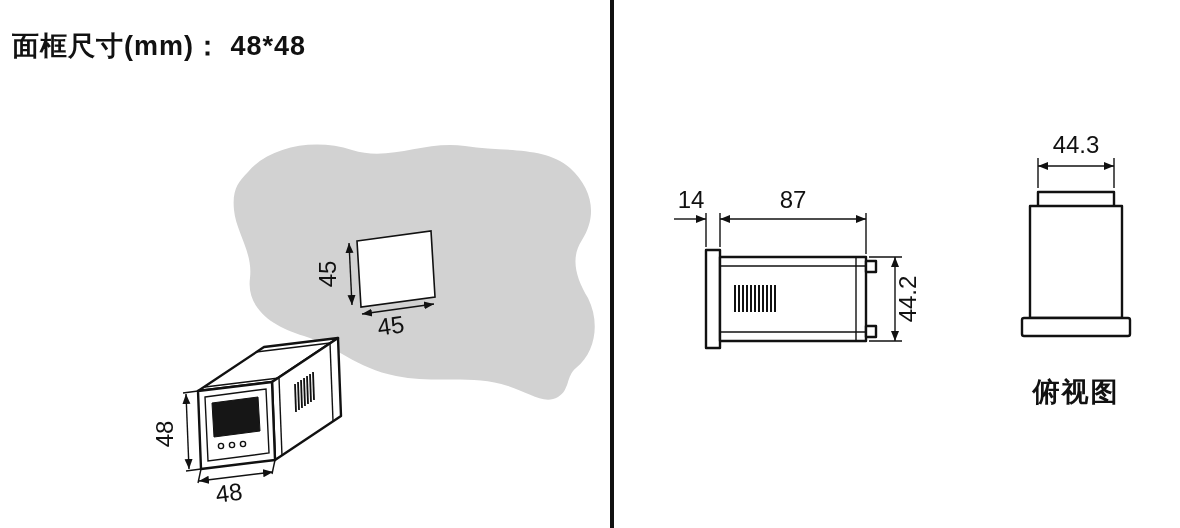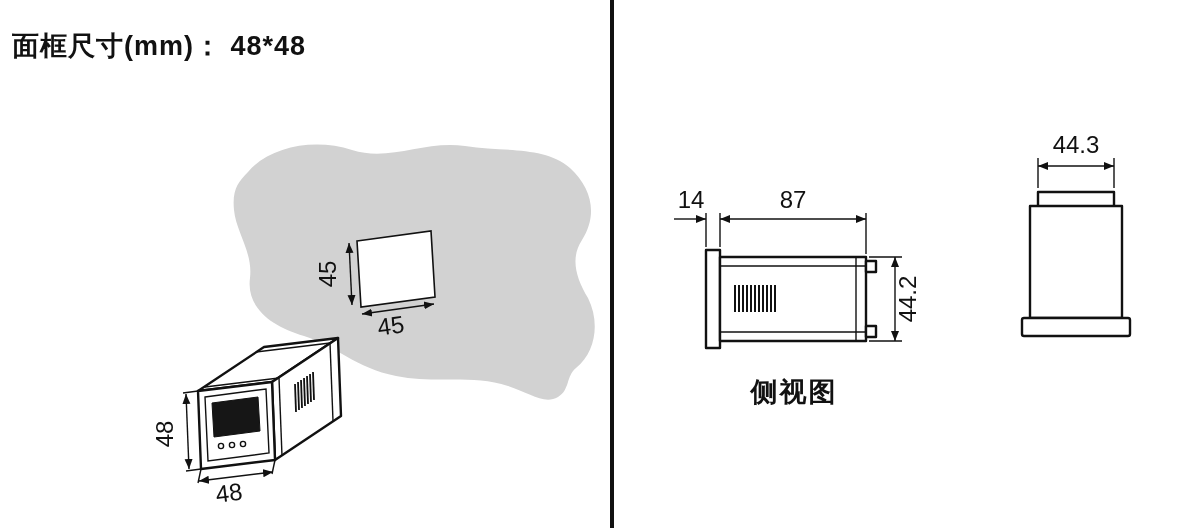--- a/index.html
+++ b/index.html
@@ -161,15 +161,15 @@
       <rect class="outline" x="1022" y="318" width="108" height="18" rx="2"></rect>
 
       <line class="thin" x1="1038" y1="188" x2="1038" y2="158"></line>
       <line class="thin" x1="1114" y1="188" x2="1114" y2="158"></line>
 
       <line class="dim" x1="1038" y1="166" x2="1114" y2="166" marker-start="url(#arrow)" marker-end="url(#arrow)"></line>
       <text class="dimtxt" x="1076" y="153" text-anchor="middle">44.3</text>
     </g>
   </svg>
 
-  <div class="view-label side">侧视图</div>
+  <div class="view-label top">俯视图</div>
 
 </div>
 
 </body></html>

